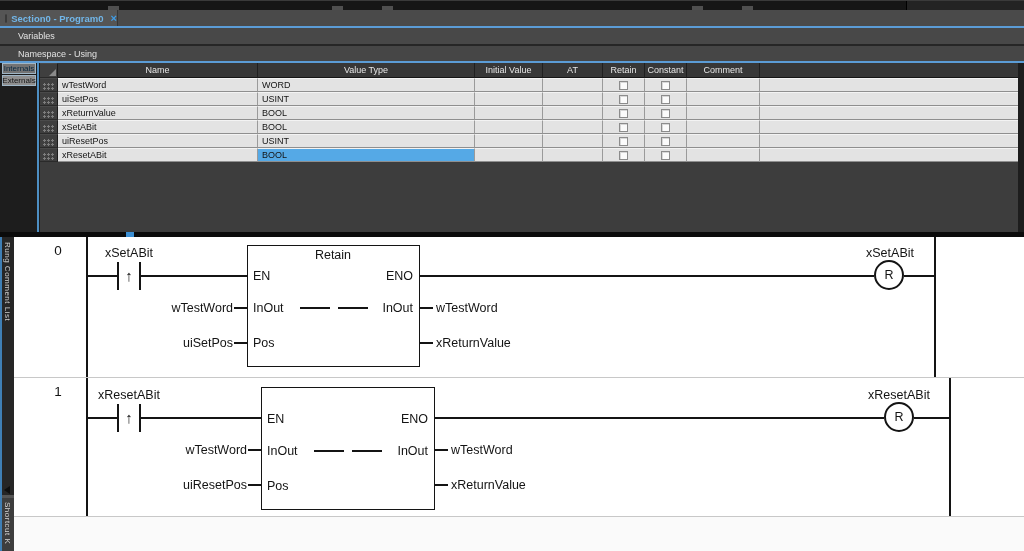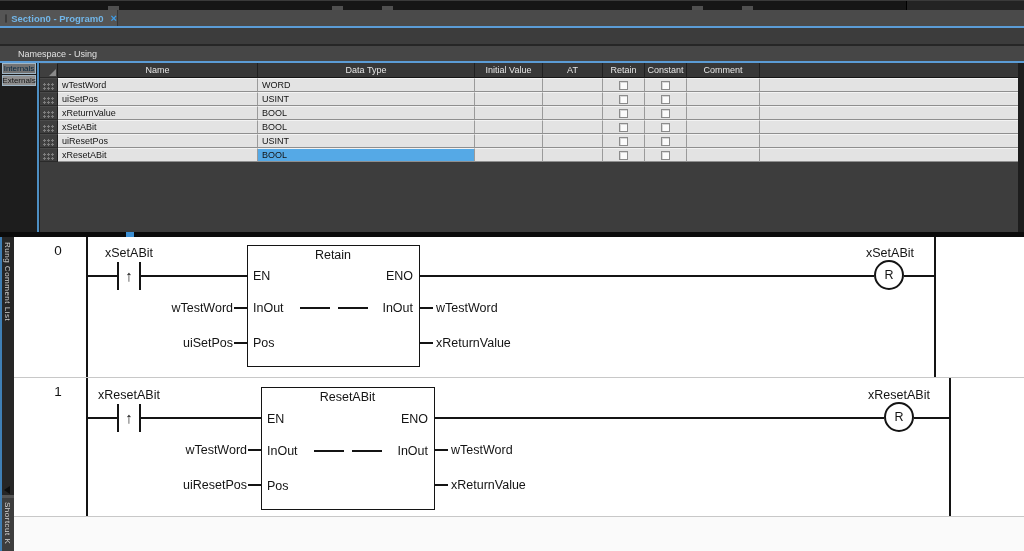--- a/index.html
+++ b/index.html
@@ -90,20 +90,23 @@
 
   <div class="abs tab-bar">
     <div class="abs doc-tab">
       <span class="doc-tab-icon"></span>
       <span class="doc-tab-title">Section0 - Program0</span>
       <span class="doc-tab-close">×</span>
     </div>
   </div>
   <div class="abs accent" style="top:26px;"></div>
 
+  <div class="abs bar" style="top:28px; height:16px;">
+    <span>Variables</span>
+  </div>
   <div class="abs bar-sep"></div>
   <div class="abs bar" style="top:46px; height:15px; background:#464646;">
     <span>Namespace - Using</span>
   </div>
   <div class="abs accent" style="top:61px;"></div>
 
   <div class="abs table-zone">
     <div class="abs side-tab sel" style="top:0;">
       <span>Internals</span>
     </div>
@@ -112,21 +115,21 @@
     </div>
     <div class="abs blue-vline"></div>
 
     <div class="abs grid-area">
 
       <div class="grid-row hrow">
         <div class="hcell c-handle handle-cell">
             <span class="corner-tri"></span>
           </div>
         <div class="hcell c-name">Name</div>
-        <div class="hcell c-type">Data Type</div>
+        <div class="hcell c-type">Value Type</div>
         <div class="hcell c-init">Initial Value</div>
         <div class="hcell c-at">AT</div>
         <div class="hcell c-retain">Retain</div>
         <div class="hcell c-const">Constant</div>
         <div class="hcell c-comment">Comment</div>
         <div class="hcell c-extra"></div>
       </div>
 
       <div class="grid-row drow">
         <div class="dcell c-handle handle-cell">
@@ -287,21 +290,20 @@
   <div class="abs lwire" style="left:87px; top:417px; width:31px;"></div>
   <div class="abs llabel ctr" style="left:89px; top:388px; width:80px;">xResetABit</div>
   <div class="abs" style="left:117px; top:404px; width:24px; height:28px;">
     <div class="abs lbar" style="left:0; top:0;"></div>
     <div class="abs larrow" style="left:2px; top:1px; width:20px;">↑</div>
     <div class="abs lbar" style="left:22px; top:0;"></div>
   </div>
   <div class="abs lwire" style="left:141px; top:417px; width:120px;"></div>
 
   <div class="abs fbox" style="left:261px; top:387px; width:174px; height:123px;">
-    <div class="abs fbtitle" style="left:0; top:2px; width:171px;">ResetABit</div>
     <div class="abs pin" style="left:5px; top:24px;">EN</div>
     <div class="abs pin r" style="left:91px; top:24px; width:75px;">ENO</div>
     <div class="abs pin" style="left:5px; top:56px;">InOut</div>
     <div class="abs pin r" style="left:91px; top:56px; width:75px;">InOut</div>
     <div class="abs dash" style="left:52px; top:62px; width:30px;"></div>
     <div class="abs dash" style="left:90px; top:62px; width:30px;"></div>
     <div class="abs pin" style="left:5px; top:91px;">Pos</div>
   </div>
 
   <div class="abs llabel ra" style="left:154px; top:443px; width:93px;">wTestWord</div>

